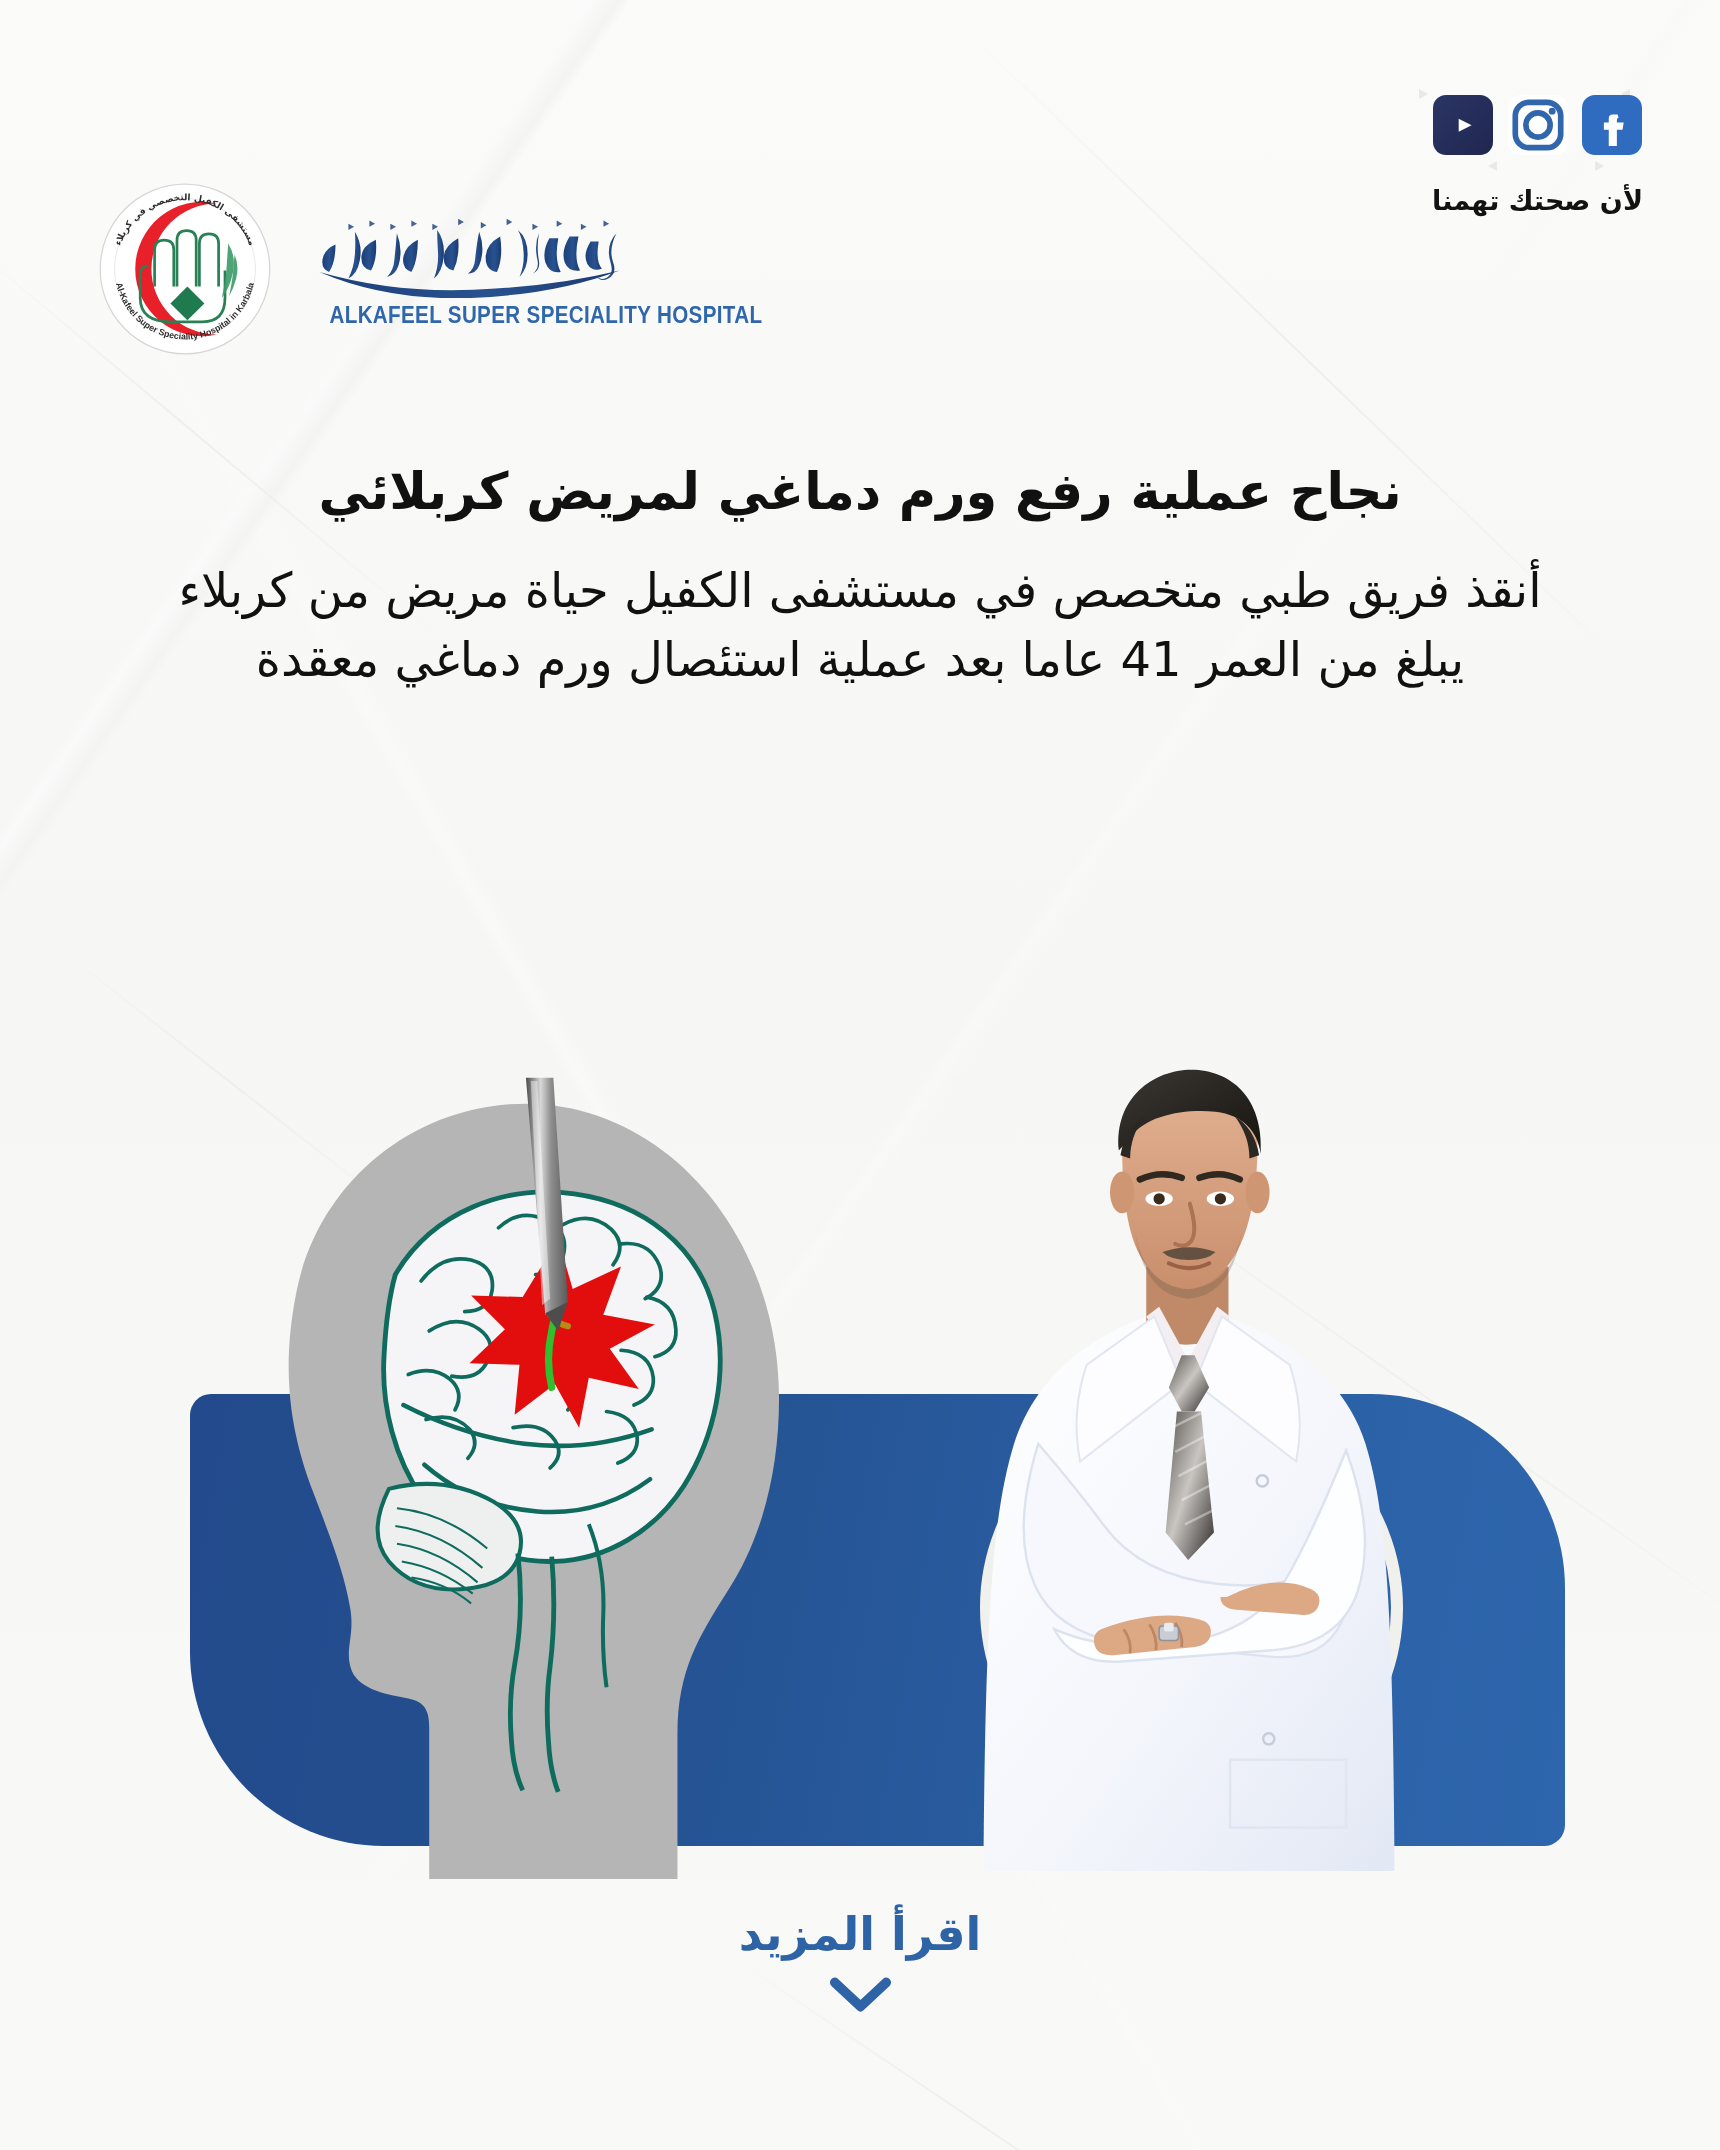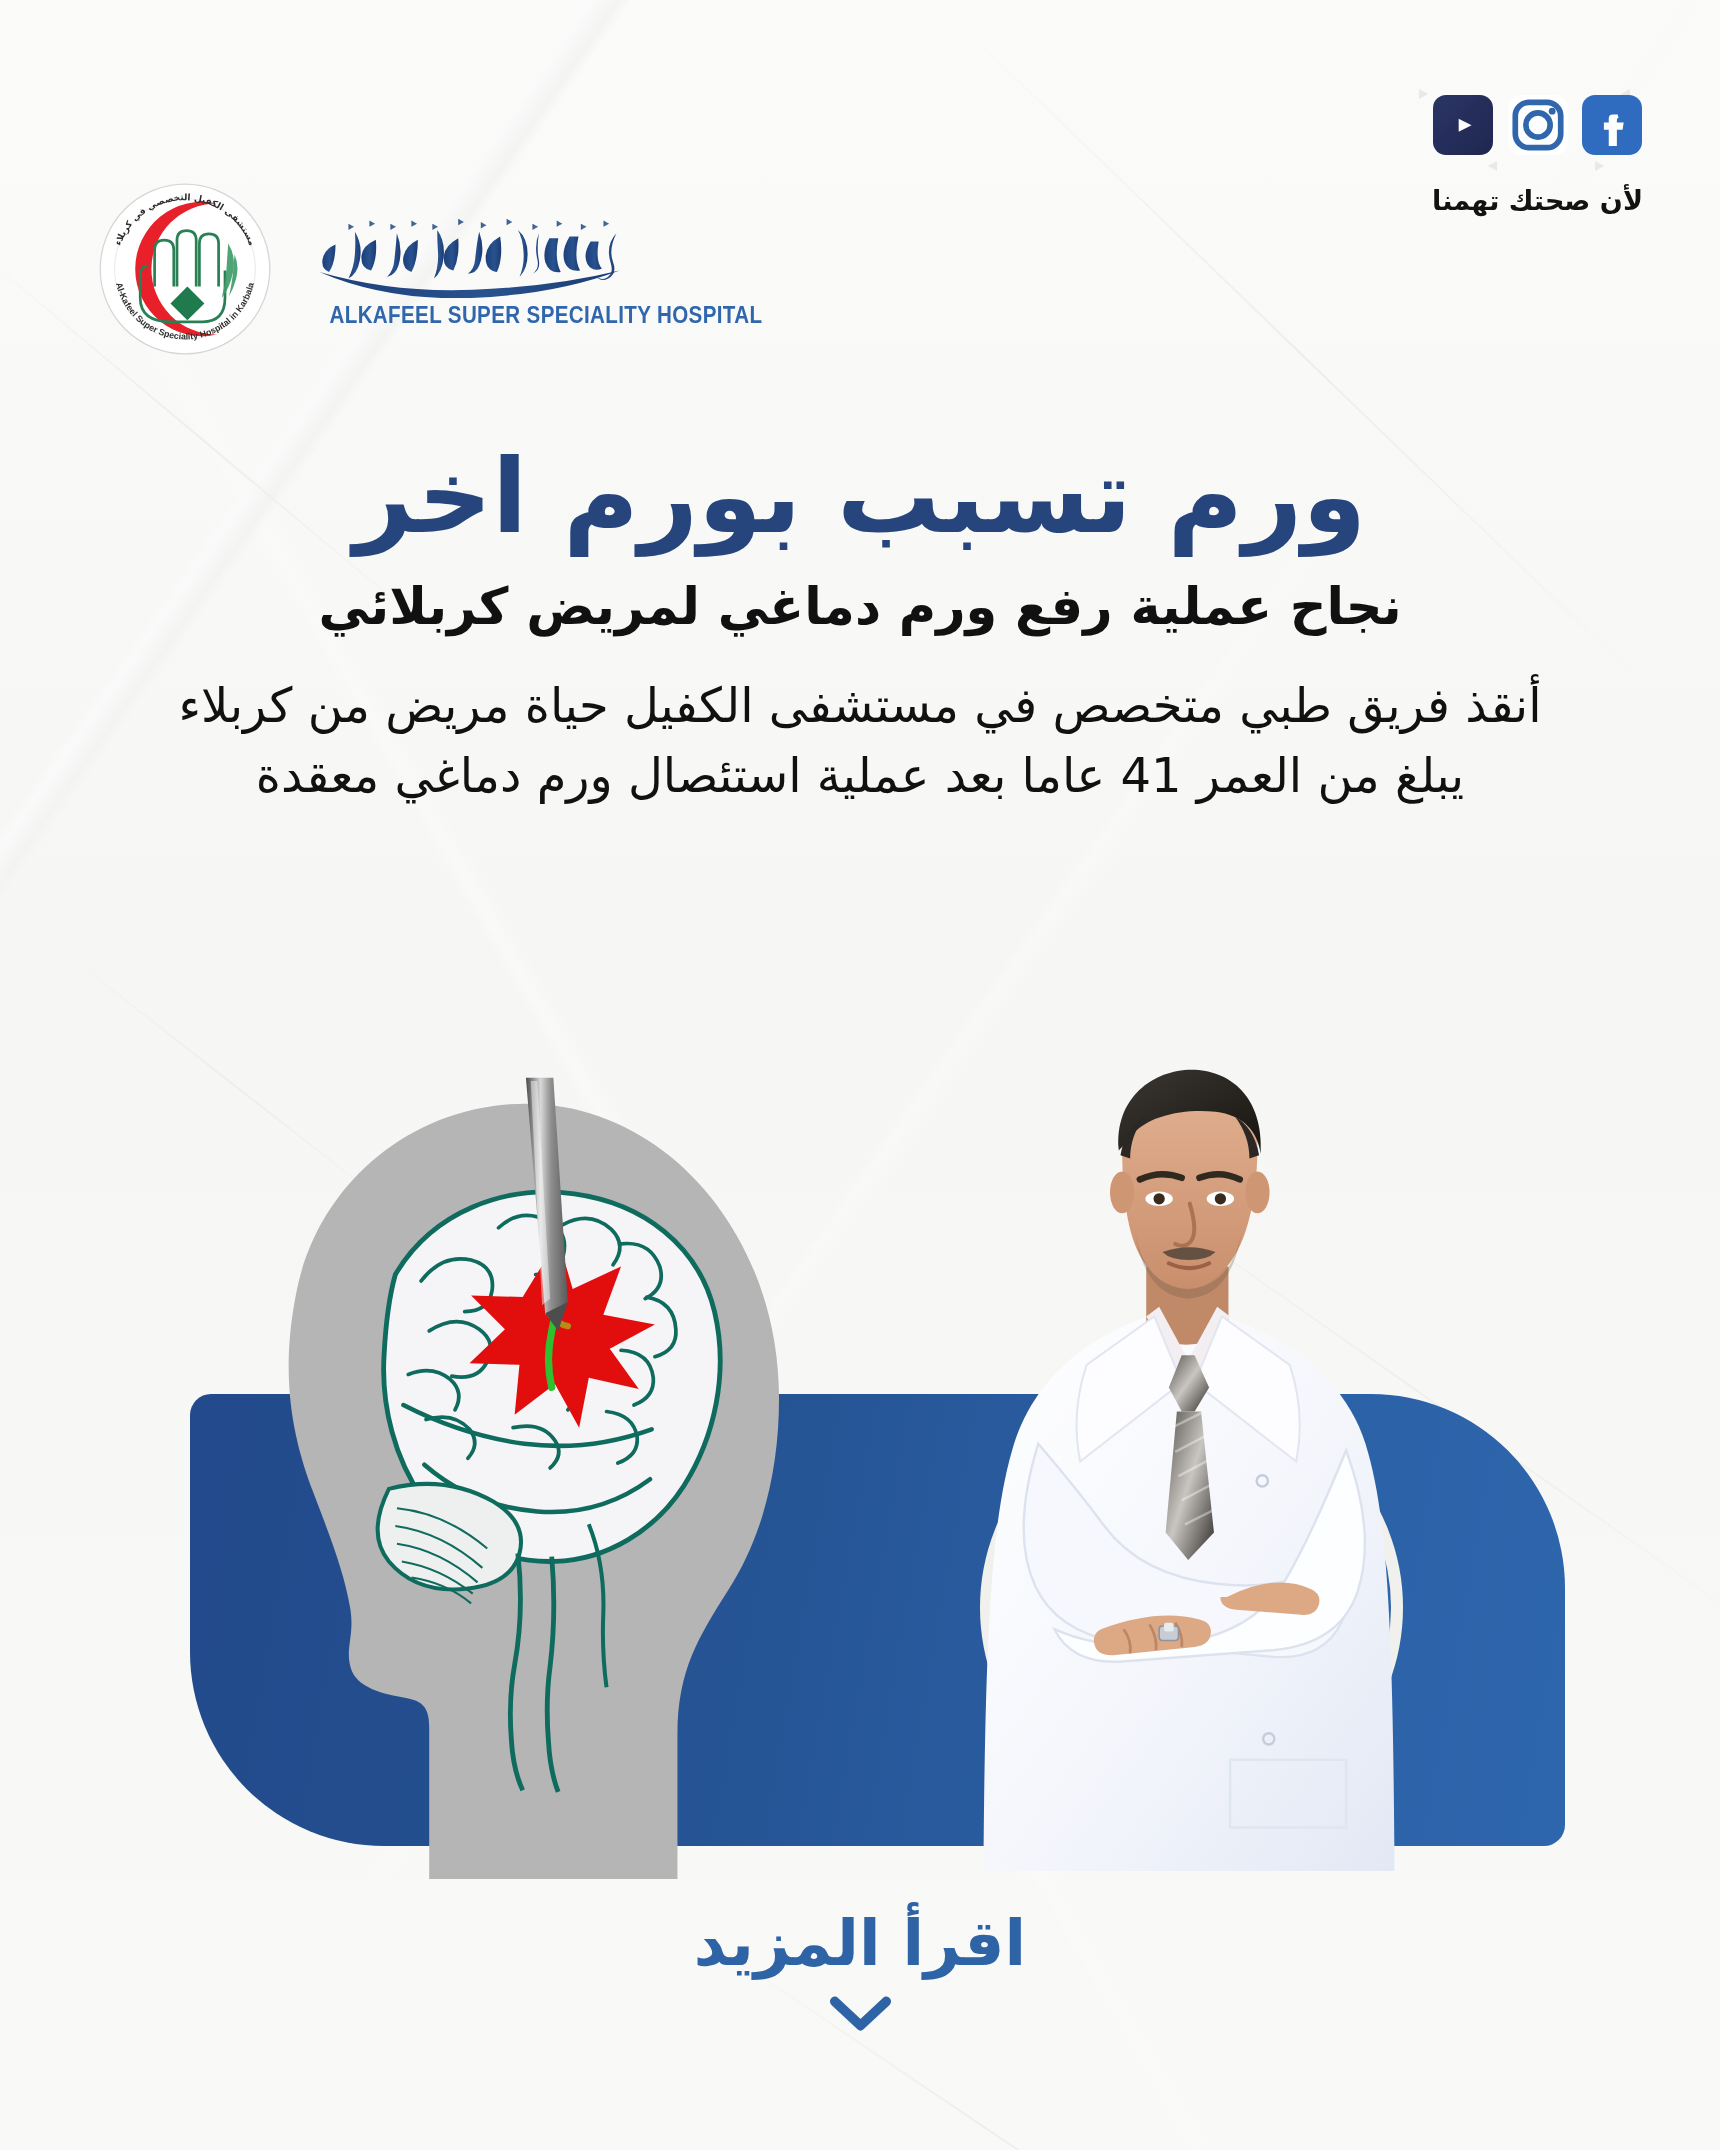--- a/index.html
+++ b/index.html
@@ -133,21 +133,21 @@
 
   .head-art { position:absolute; left:242px; top:0; width:613px; height:806px; }
   .doctor-art { position:absolute; left:943px; top:-8px; width:500px; height:806px; }
 
   
   .cta {
     position:absolute; top:1907px; left:0; width:100%;
     display:flex; flex-direction:column; align-items:center; gap:14.5px;
   }
   .cta-label {
-    font-size:63px; font-weight:700; color:#2e63a6;
+    font-size:46px; font-weight:700; color:#2e63a6;
     letter-spacing:0.8px; cursor:pointer;
   }
   .cta-chevron { width:65px; height:37px; cursor:pointer; }
 </style>
 </head>
 <body>
 
 <div class="bg-texture"></div>
 
 <div class="streak" style="left:-32px; top:242px; width:613px; transform:rotate(40deg);"></div>
@@ -267,21 +267,20 @@
         <svg width="60" height="60" viewBox="0 0 74 74">
           <path d="M44 24 h-6 q-5 0 -5 5 v5 h-6 v9 h6 v20 h10 v-20 h7 l1.4 -9 h-8.4 v-3.6 q0 -2.4 2.6 -2.4 H45 z" fill="#ffffff"></path>
         </svg>
       </div>
     </div>
     <div class="tagline">لأن صحتك تهمنا</div>
   </div>
 </div>
 
 <div class="copy">
-  <div class="headline">ورم تسبب بورم اخر</div>
   <div class="subhead">نجاح عملية رفع ورم دماغي لمريض كربلائي</div>
   <div class="body-line first">أنقذ فريق طبي متخصص في مستشفى الكفيل حياة مريض من كربلاء</div>
   <div class="body-line">يبلغ من العمر 41 عاما بعد عملية استئصال ورم دماغي معقدة</div>
 </div>
 
 <div class="stage">
 
   <div class="panel-rim"></div>
   <div class="blue-panel"></div>
   <div class="ring"></div>

